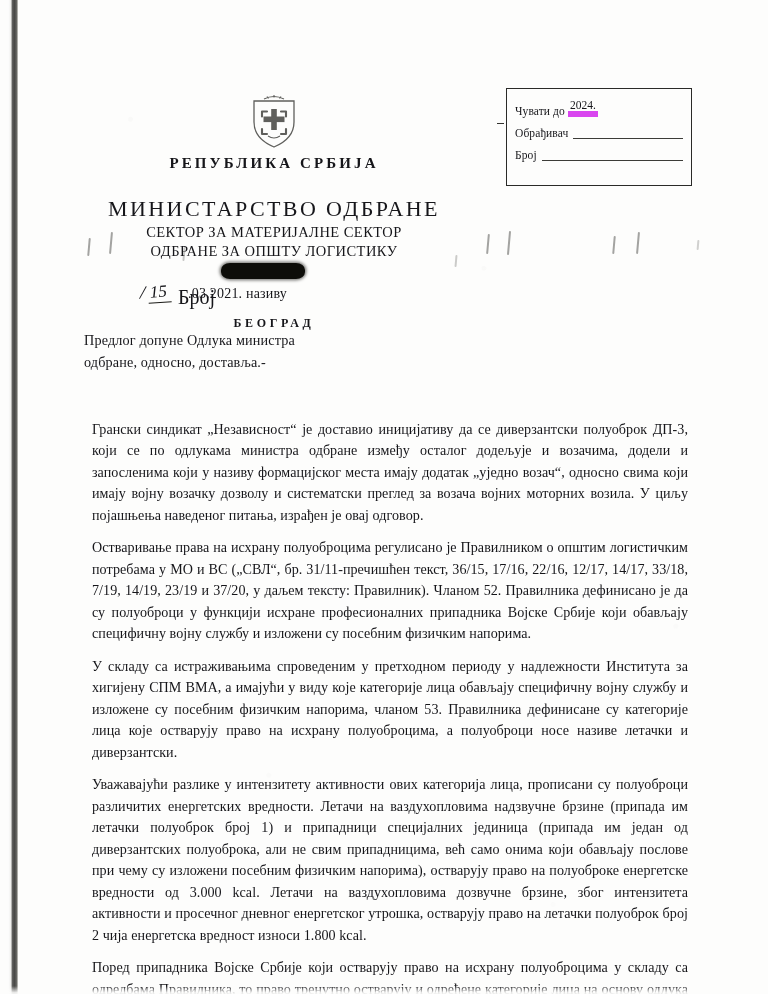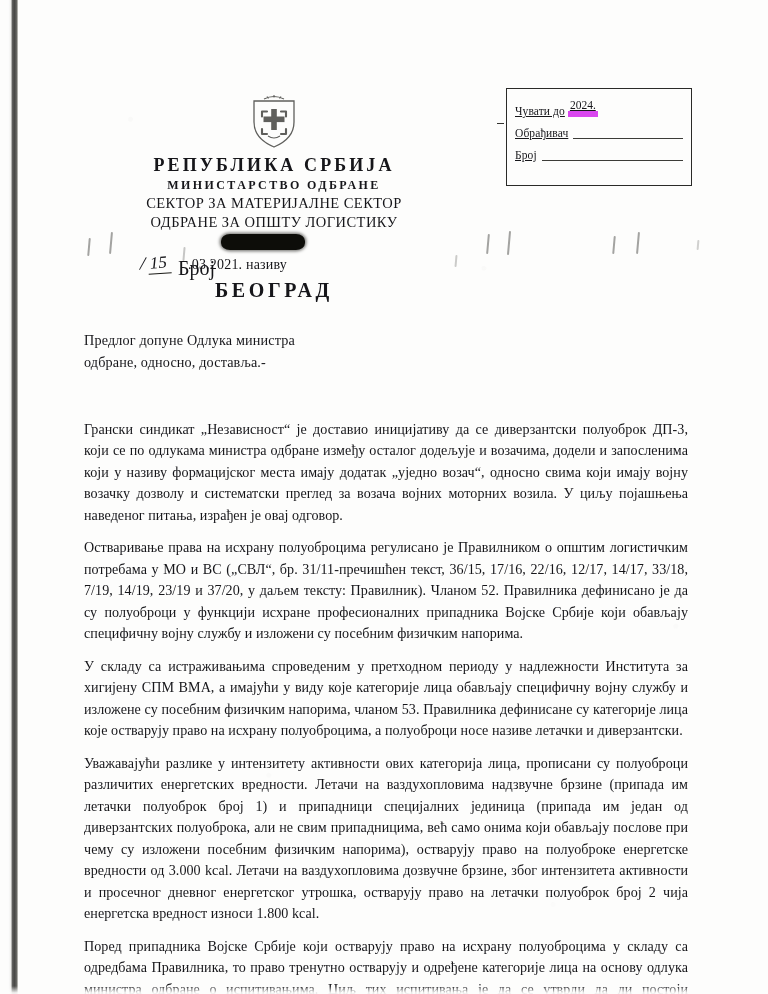--- a/index.html
+++ b/index.html
@@ -50,21 +50,20 @@
   #stamp-box{
     position:absolute;
     left:506px; top:88px;
     width:186px; height:98px;
     border:1.3px solid #2a2a28;
     box-sizing:border-box;
     padding:6px 8px 0 8px;
     font-size:11.5px;
     line-height:1.05;
     background:transparent;
-    text-decoration:underline;
   }
   #stamp-box .srow{
     display:flex;align-items:flex-end;
     height:22px;
     white-space:nowrap;
   }
   #stamp-box .lbl{font-size:11.5px;letter-spacing:.1px;}
   .uval{
     border-bottom:6px solid #d946ef;
     padding:0 2px 0 2px;
@@ -91,26 +90,26 @@
   }
   
   #letterhead{
     position:absolute;
     left:84px; top:92px;
     width:380px;
     text-align:center;
   }
   #emblem{margin:0 auto 4px auto;display:block;opacity:.72;}
   .lh1{
-    font-size:18px;font-weight:bold;letter-spacing:3.1px;
+    font-size:15px;font-weight:bold;letter-spacing:3.1px;
     line-height:1.32;white-space:nowrap;
   }
   .lh2{
-    font-size:12px;font-weight:bold;letter-spacing:2.4px;
-    line-height:1.32;white-space:nowrap;
+    font-size:22px;font-weight:normal;letter-spacing:2.4px;
+    line-height:1.32;white-space:nowrap;margin-top:20px;
   }
   .lh3{
     font-size:14.5px;letter-spacing:.45px;line-height:1.33;white-space:nowrap;
   }
   .lh4{
     font-size:14.5px;letter-spacing:.45px;line-height:1.33;white-space:nowrap;
   }
   .numrow{
     position:relative;
     margin-top:1px;
@@ -143,43 +142,43 @@
   }
   .hand-slash{
     position:absolute;left:56px;top:-4px;
     font-size:20px;transform:rotate(10deg);
   }
   .datetxt{
     position:absolute;left:104px;top:1px;
     font-size:14px;letter-spacing:.2px;white-space:nowrap;
   }
   .city{
-    font-size:20px;font-weight:bold;letter-spacing:3.6px;
-    margin-top:2px;
+    font-size:12px;font-weight:bold;letter-spacing:3.6px;
+    margin-top:10px;
   }
   
   #subject{
     position:absolute;
     left:84px; top:330px;
     width:330px;
     font-size:14.2px;
     line-height:1.52;
     letter-spacing:.15px;
   }
   
   #body{
     position:absolute;
     left:84px; top:419px;
     width:604px;
     font-size:14.1px;
     line-height:1.525;
     text-align:justify;
     letter-spacing:.05px;
   }
-  #body p{margin:0 0 11px 0;text-indent:0;}
+  #body p{margin:0 0 11px 8px;text-indent:0;}
   #body p:last-child{margin-bottom:0;}
   
   #bottom-cut{
     position:absolute;left:0;right:0;bottom:0;height:8px;
     background:linear-gradient(180deg,rgba(253,253,252,0) 0%,rgba(253,253,252,.92) 85%);
     pointer-events:none;
   }
 </style>
 </head>
 <body>

